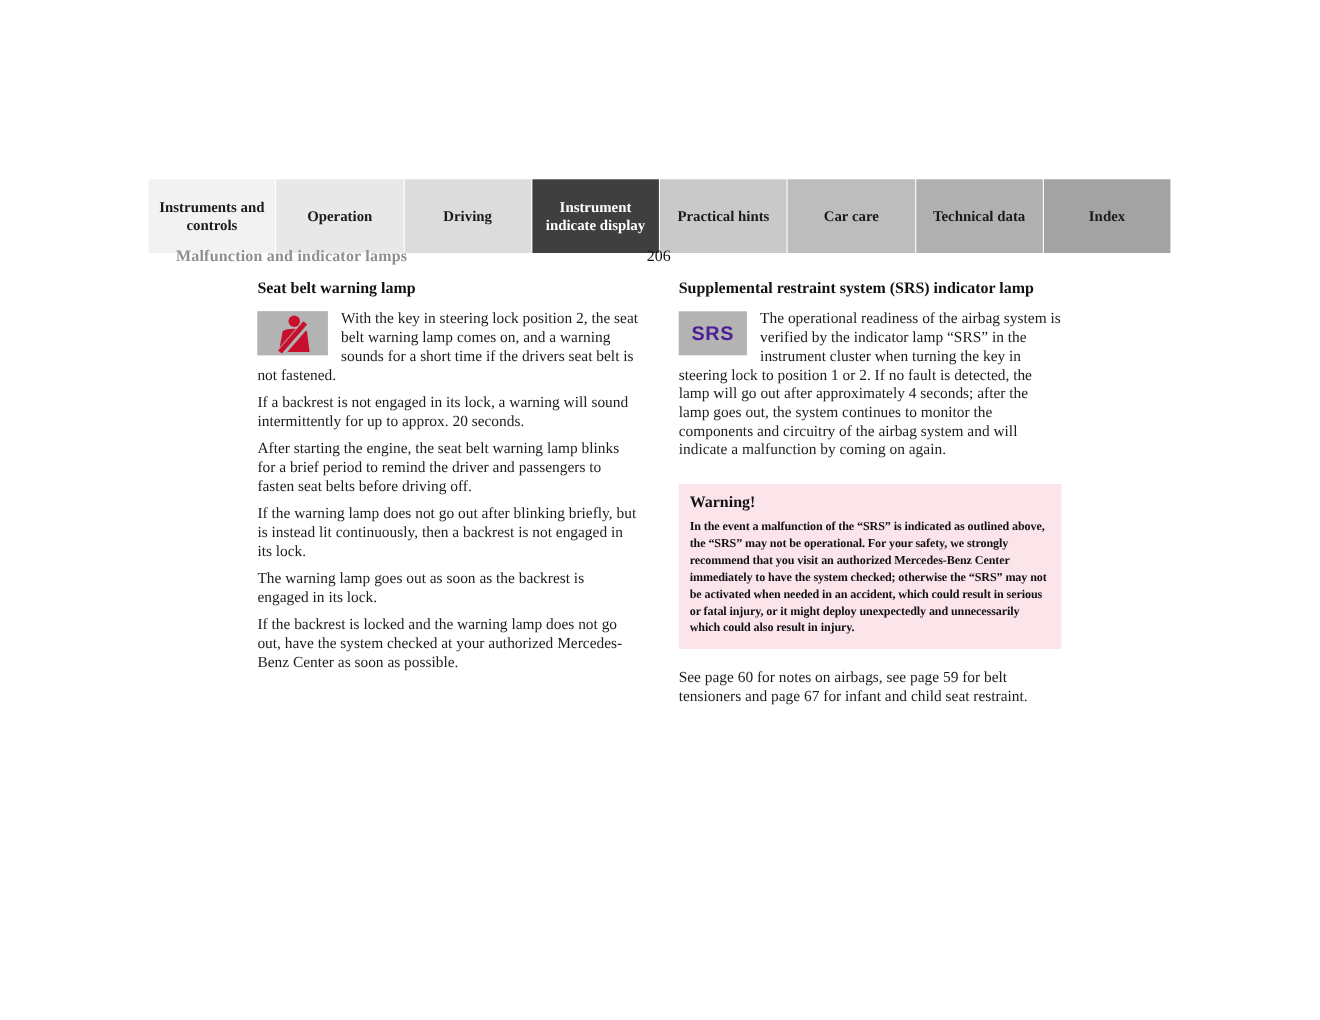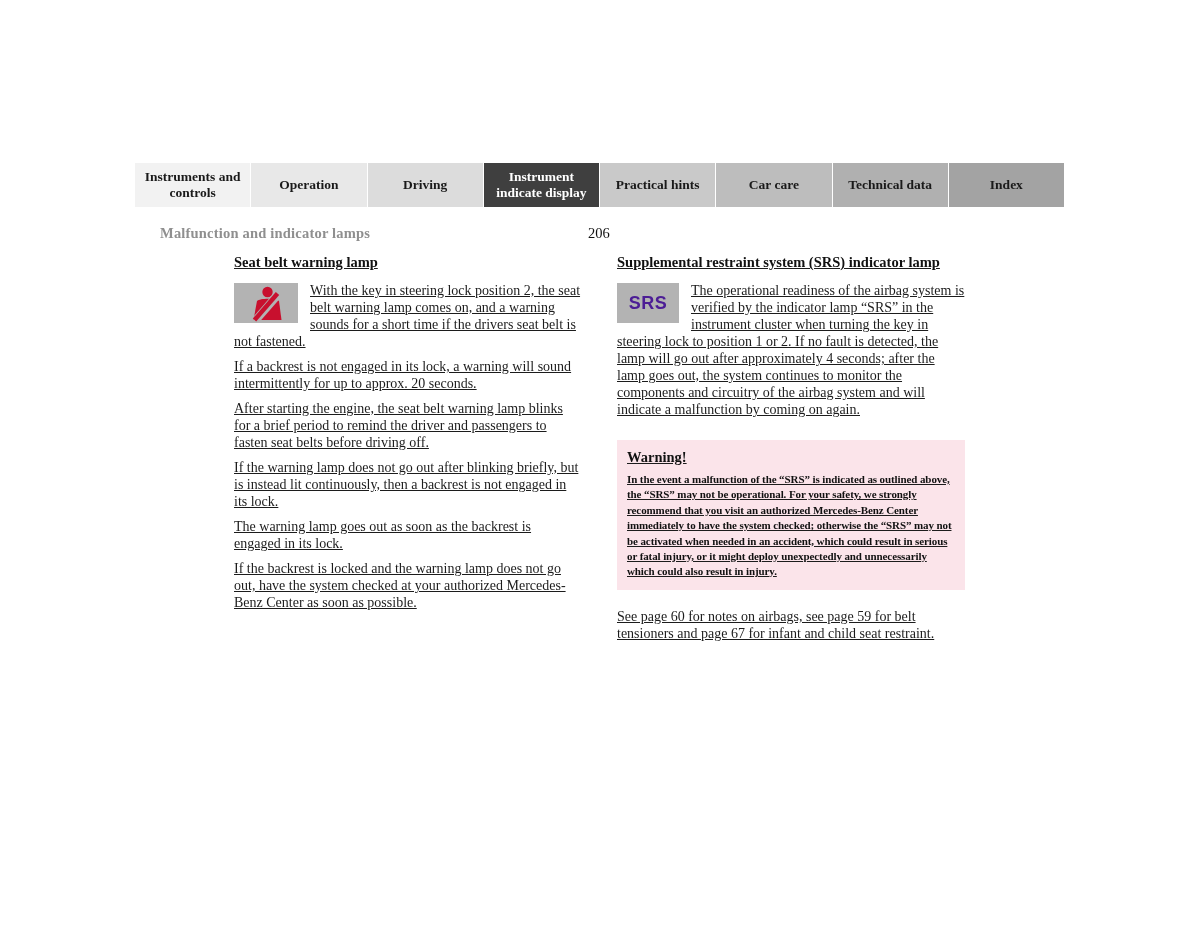--- a/index.html
+++ b/index.html
@@ -7,39 +7,39 @@
     position:relative;
     width:1200px;height:927px;
     background:#ffffff;
     font-family:"Liberation Serif","DejaVu Serif",serif;
     color:#1c1c1c;
     overflow:hidden;
   }
 
   
   .tabbar{
-    position:absolute;left:135px;top:163px;width:929px;height:44px;
+    position:absolute;left:135px;top:163px;width:929px;height:67px;
     display:flex;gap:1px;background:#ffffff;
   }
   .tab{
     flex:1 1 0;display:flex;align-items:center;justify-content:center;
     text-align:center;font-weight:bold;font-size:13.5px;line-height:16px;
     padding:2px 6px;box-sizing:border-box;cursor:pointer;color:#1a1a1a;
   }
 
   
   .pagehead{position:absolute;left:160px;top:225px;width:904px;height:18px;}
   .section-title{
     position:absolute;left:0;top:0;
     color:#8f8f8f;font-weight:bold;font-size:14.5px;letter-spacing:.2px;
   }
   .page-number{position:absolute;left:428px;top:0;color:#111;font-weight:normal;font-size:14.5px;}
 
   
-  .col{position:absolute;top:254px;font-size:14px;line-height:17px;text-decoration:underline;}
+  .col{position:absolute;top:254px;font-size:14px;line-height:17px;}
   .col-left{left:234px;width:347px;}
   .col-right{left:617px;width:348px;}
   .col h3{margin:0 0 11px 0;font-size:14.5px;line-height:17px;font-weight:bold;color:#111;}
   .col p{margin:0 0 8px 0;}
 
   
   .lamp-box{
     float:left;width:64px;height:40px;margin:1px 12px 4px 0;
     background:#b3b3b3;display:flex;align-items:center;justify-content:center;
   }

